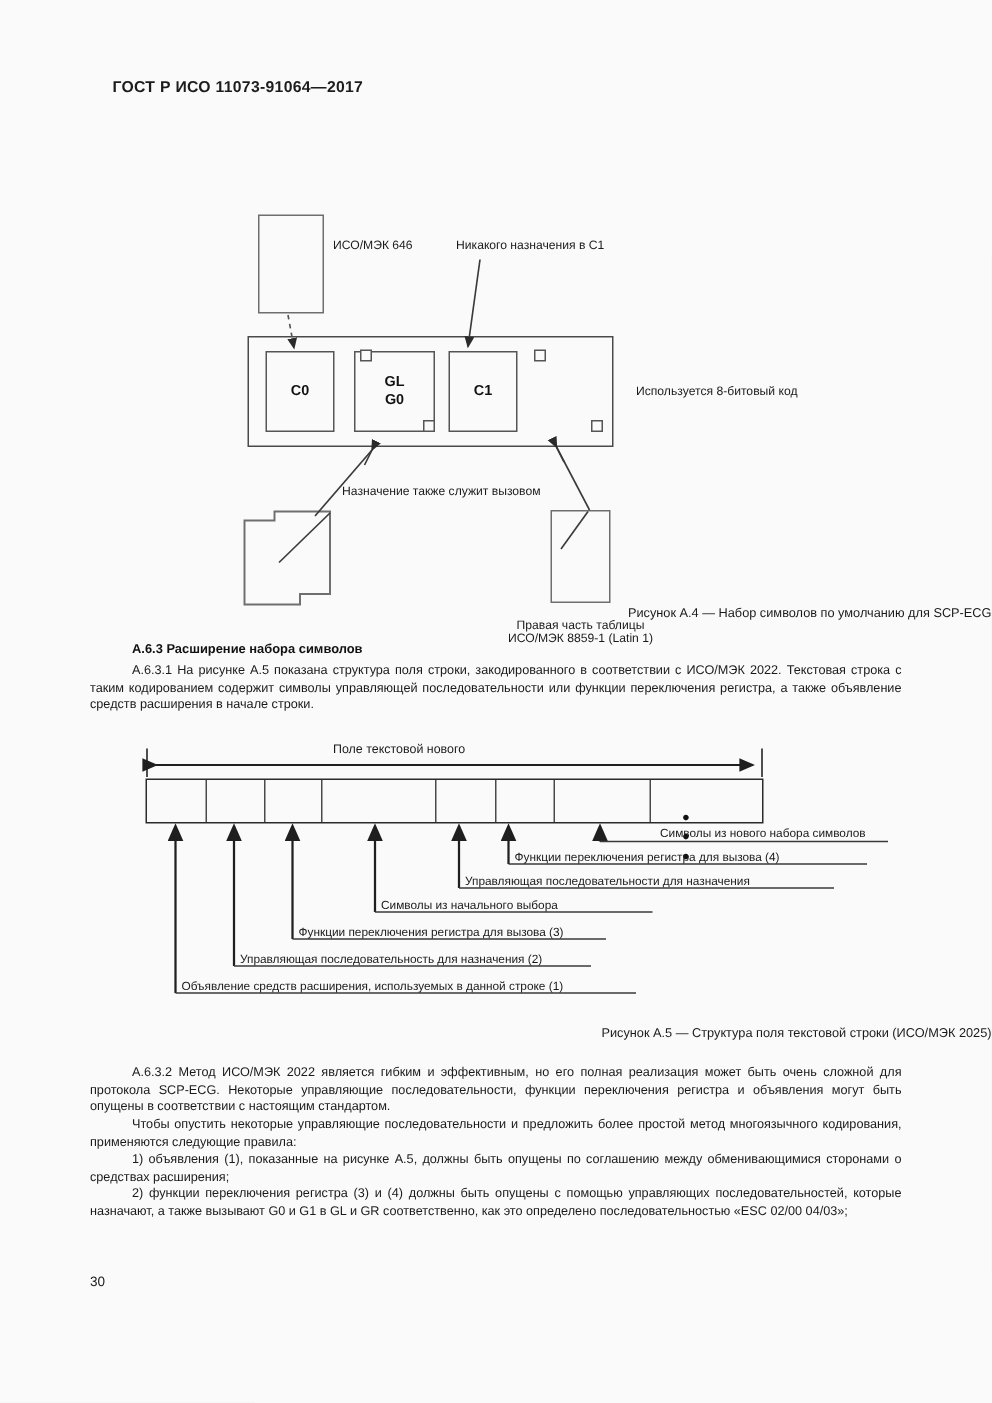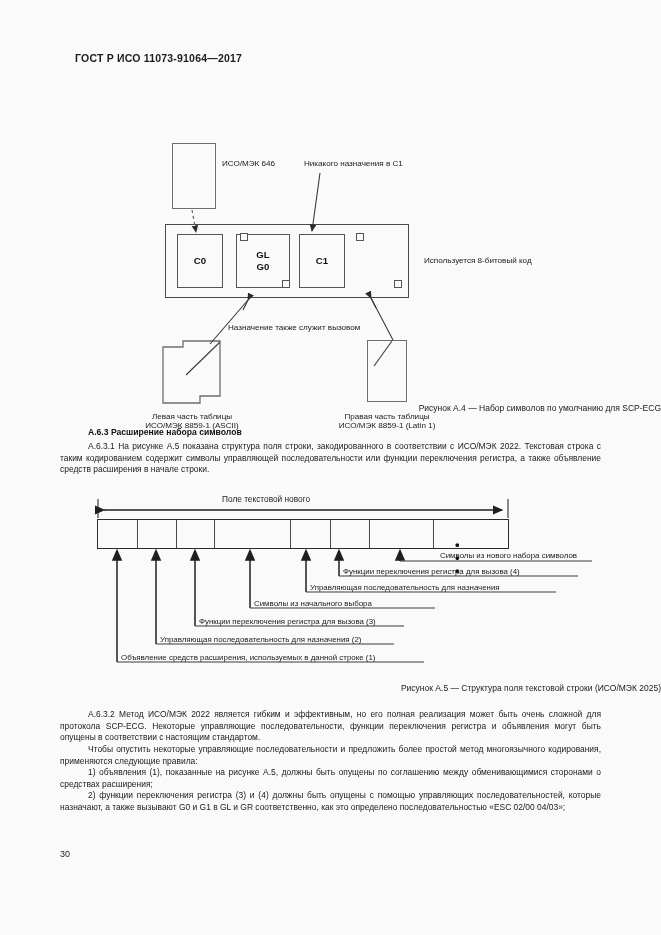--- a/index.html
+++ b/index.html
@@ -194,24 +194,20 @@
     <div class="knob" style="left:356px;top:185px;"></div>
     <div class="knob" style="left:394px;top:232px;"></div>
 
     <div class="fig-label" style="left:424px;top:208px;">Используется 8-битовый код</div>
 
     <div class="fig-label" style="left:228px;top:275px;">Назначение также служит вызовом</div>
 
     <svg class="overlay" width="661" height="400">
       <polygon points="163,299 183,299 183,293 220,293 220,348 200,348 200,355 163,355" fill="#fafafa" stroke="#6e6e6e" stroke-width="1.3"></polygon>
     </svg>
-    <div class="fig-label ctr" style="left:112px;top:364px;width:160px;">
-      <div>Левая часть таблицы</div>
-      <div>ИСО/МЭК 8859-1 (ASCII)</div>
-    </div>
 
     <div class="box" style="left:367px;top:292px;width:40px;height:62px;"></div>
     <div class="fig-label ctr" style="left:307px;top:364px;width:160px;">
       <div>Правая часть таблицы</div>
       <div>ИСО/МЭК 8859-1 (Latin 1)</div>
     </div>
 
     <svg class="overlay" width="661" height="400">
       <defs>
         <marker id="ar4" markerWidth="8" markerHeight="8" refX="6" refY="3" orient="auto">
@@ -294,21 +290,21 @@
 
       <line x1="156" y1="95" x2="156" y2="2" stroke="#1f1f1f" stroke-width="1.5" marker-end="url(#au5)"></line>
       <line x1="156" y1="95" x2="394" y2="95" stroke="#3a3a3a" stroke-width="1"></line>
 
       <line x1="117" y1="113" x2="117" y2="2" stroke="#1f1f1f" stroke-width="1.5" marker-end="url(#au5)"></line>
       <line x1="117" y1="113" x2="424" y2="113" stroke="#3a3a3a" stroke-width="1"></line>
     </svg>
 
     <div class="callout" style="left:404px;top:551px;padding-left:36px;">Символы из нового набора символов</div>
     <div class="callout" style="left:343px;top:567px;">Функции переключения регистра для вызова (4)</div>
-    <div class="callout" style="left:310px;top:583px;">Управляющая последовательность для назначения</div>
+    <div class="callout" style="left:310px;top:583px;">Управляющая последовательности для назначения</div>
     <div class="callout" style="left:254px;top:599px;">Символы из начального выбора</div>
     <div class="callout" style="left:199px;top:617px;">Функции переключения регистра для вызова (3)</div>
     <div class="callout" style="left:160px;top:635px;">Управляющая последовательность для назначения (2)</div>
     <div class="callout" style="left:121px;top:653px;">Объявление средств расширения, используемых в данной строке (1)</div>
   </div>
 
   <div class="caption" style="top:683px;">Рисунок А.5 — Структура поля текстовой строки (ИСО/МЭК 2025)</div>
 
   <div class="para" style="top:709px;">
     <span class="ind"></span><span>А.6.3.2 Метод ИСО/МЭК 2022 является гибким и эффективным, но его полная реализация может быть очень сложной для протокола SCP-ECG. Некоторые управляющие последовательности, функции переключения регистра и объявления могут быть опущены в соответствии с настоящим стандартом.</span>

